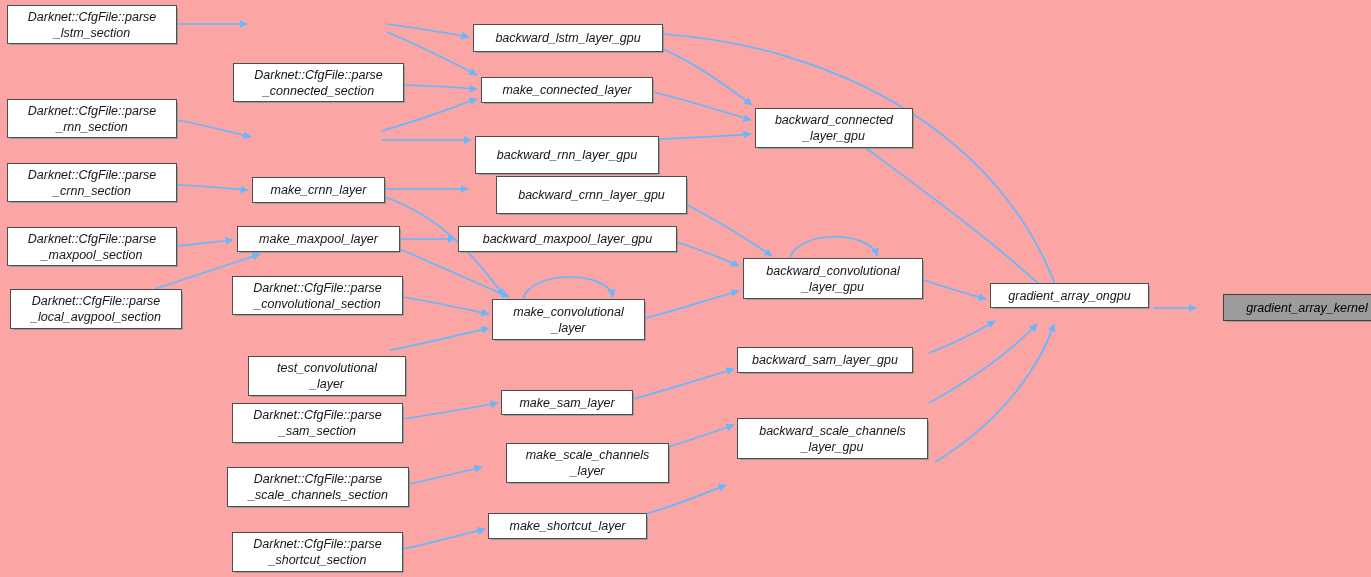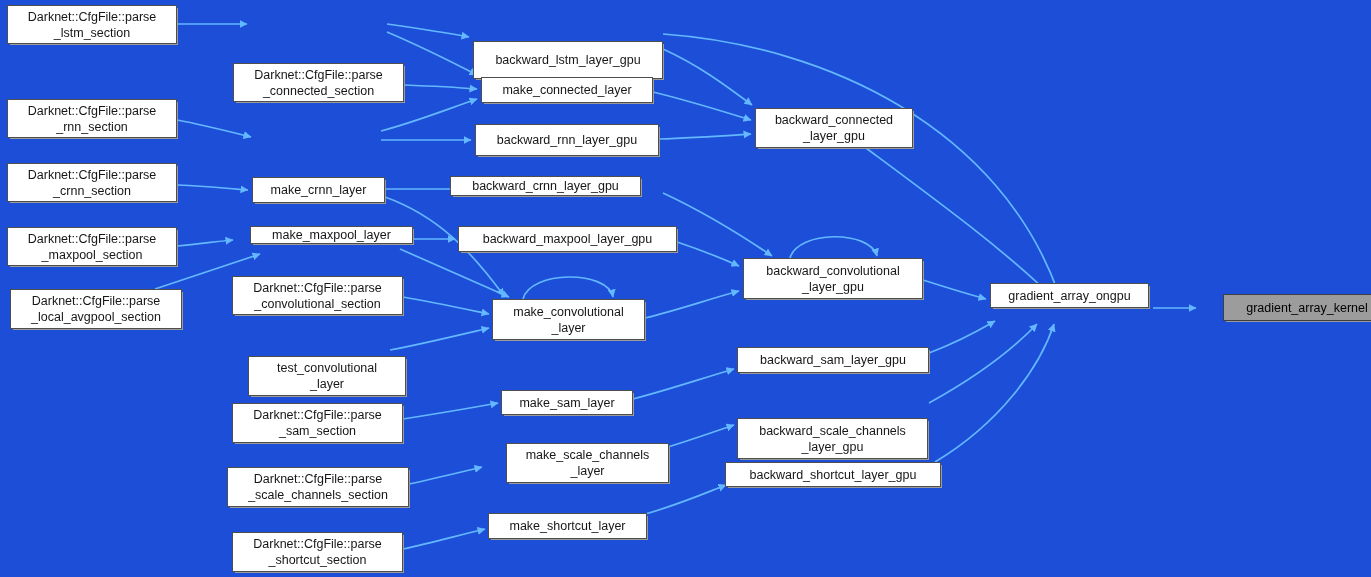--- a/index.html
+++ b/index.html
@@ -1,21 +1,22 @@
 <!DOCTYPE html>
 <html><head>
 <meta charset="utf-8">
 <style>
   html,body{margin:0;padding:0;background:#000;}
   .canvas{
     position:relative;
     width:1371px;height:577px;
-    background:#1d4ed8;
+    background:#fca5a5;
     font-family:"Liberation Sans", sans-serif;
     overflow:hidden;
+    font-style:italic;
   }
   svg.edges{position:absolute;left:0;top:0;}
   .edge{fill:none;stroke:#63b8ff;stroke-width:1.7;}
   .node{
     position:absolute;
     box-sizing:border-box;
     background:#ffffff;
     border:1px solid #4e4e4e;
     box-shadow:2px 2px 0 -1px #9b9b9b;
     color:#161616;
@@ -93,49 +94,48 @@
   <div class="node" style="left:7px;top:163px;width:170px;height:39px">Darknet::CfgFile::parse
 _crnn_section</div>
   <div class="node" style="left:7px;top:227px;width:170px;height:39px">Darknet::CfgFile::parse
 _maxpool_section</div>
   <div class="node" style="left:10px;top:289px;width:172px;height:40px">Darknet::CfgFile::parse
 _local_avgpool_section</div>
 
   <div class="node" style="left:233px;top:63px;width:171px;height:39px">Darknet::CfgFile::parse
 _connected_section</div>
   <div class="node" style="left:252px;top:177px;width:133px;height:26px">make_crnn_layer</div>
-  <div class="node" style="left:250px;top:226px;width:163px;height:18px">make_maxpool_layer</div>
+  <div class="node" style="left:237px;top:226px;width:163px;height:26px">make_maxpool_layer</div>
   <div class="node" style="left:232px;top:276px;width:171px;height:39px">Darknet::CfgFile::parse
 _convolutional_section</div>
   <div class="node" style="left:248px;top:356px;width:158px;height:40px">test_convolutional
 _layer</div>
   <div class="node" style="left:232px;top:403px;width:171px;height:40px">Darknet::CfgFile::parse
 _sam_section</div>
   <div class="node" style="left:227px;top:467px;width:182px;height:40px">Darknet::CfgFile::parse
 _scale_channels_section</div>
   <div class="node" style="left:232px;top:532px;width:171px;height:40px">Darknet::CfgFile::parse
 _shortcut_section</div>
 
-  <div class="node" style="left:473px;top:41px;width:190px;height:38px">backward_lstm_layer_gpu</div>
+  <div class="node" style="left:473px;top:24px;width:190px;height:28px">backward_lstm_layer_gpu</div>
   <div class="node" style="left:481px;top:77px;width:172px;height:26px">make_connected_layer</div>
-  <div class="node" style="left:475px;top:124px;width:184px;height:32px">backward_rnn_layer_gpu</div>
-  <div class="node" style="left:450px;top:176px;width:191px;height:20px">backward_crnn_layer_gpu</div>
+  <div class="node" style="left:475px;top:136px;width:184px;height:38px">backward_rnn_layer_gpu</div>
+  <div class="node" style="left:496px;top:176px;width:191px;height:38px">backward_crnn_layer_gpu</div>
   <div class="node" style="left:458px;top:226px;width:219px;height:26px">backward_maxpool_layer_gpu</div>
   <div class="node" style="left:492px;top:299px;width:153px;height:41px">make_convolutional
 _layer</div>
   <div class="node" style="left:501px;top:390px;width:132px;height:25px">make_sam_layer</div>
   <div class="node" style="left:506px;top:443px;width:163px;height:40px">make_scale_channels
 _layer</div>
   <div class="node" style="left:488px;top:513px;width:159px;height:26px">make_shortcut_layer</div>
 
   <div class="node" style="left:755px;top:108px;width:158px;height:40px">backward_connected
 _layer_gpu</div>
   <div class="node" style="left:743px;top:258px;width:180px;height:41px">backward_convolutional
 _layer_gpu</div>
-  <div class="node" style="left:737px;top:347px;width:192px;height:26px">backward_sam_layer_gpu</div>
+  <div class="node" style="left:737px;top:347px;width:176px;height:26px">backward_sam_layer_gpu</div>
   <div class="node" style="left:737px;top:418px;width:191px;height:41px">backward_scale_channels
 _layer_gpu</div>
-  <div class="node" style="left:725px;top:462px;width:216px;height:25px">backward_shortcut_layer_gpu</div>
 
   <div class="node" style="left:990px;top:283px;width:159px;height:25px">gradient_array_ongpu</div>
   <div class="node focus" style="left:1199px;top:294px;width:168px;height:27px">gradient_array_kernel</div>
 
 </div>
 
 </body></html>

